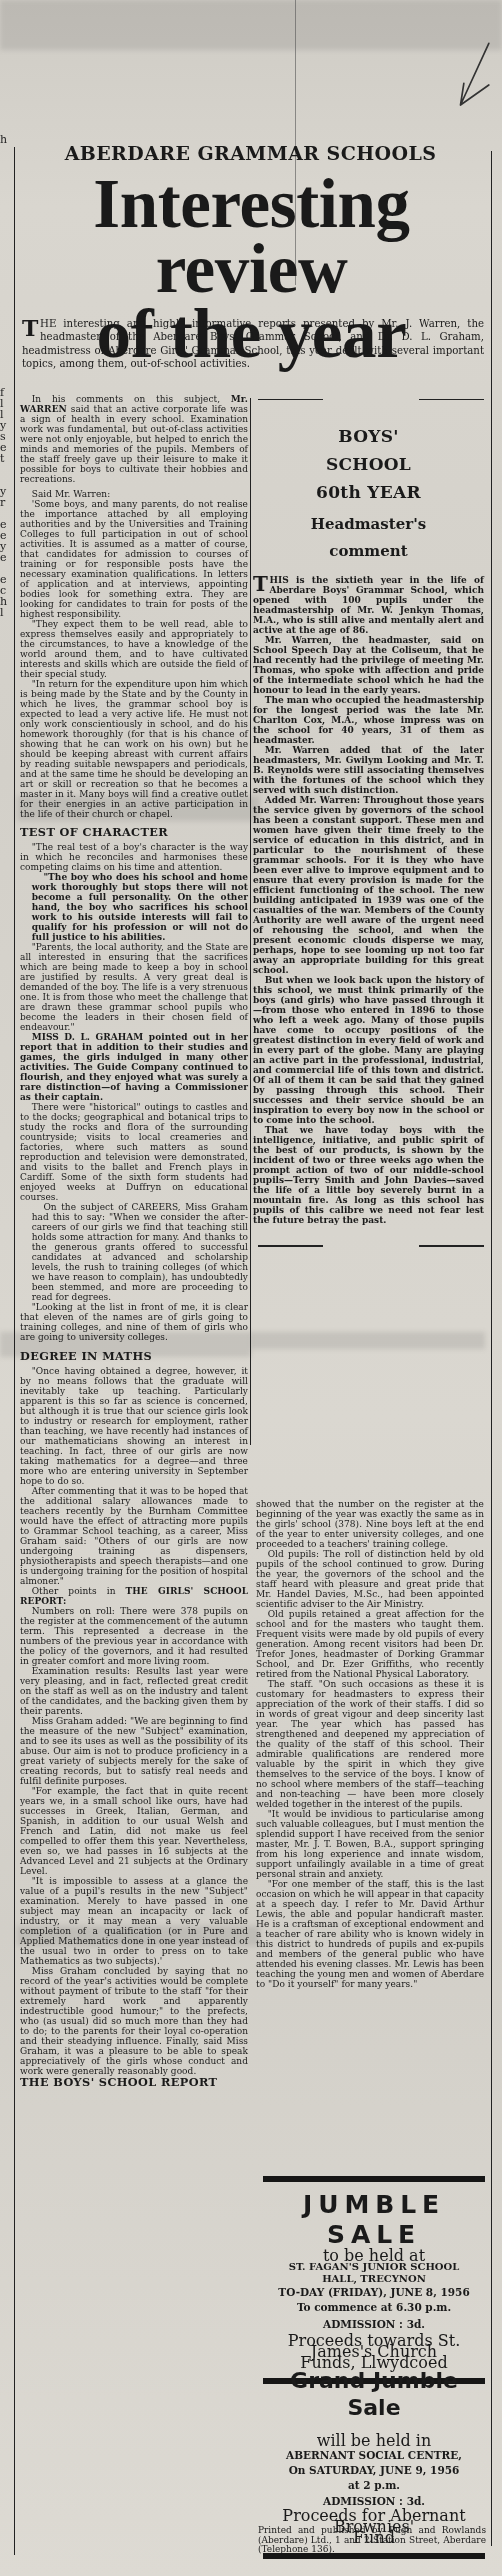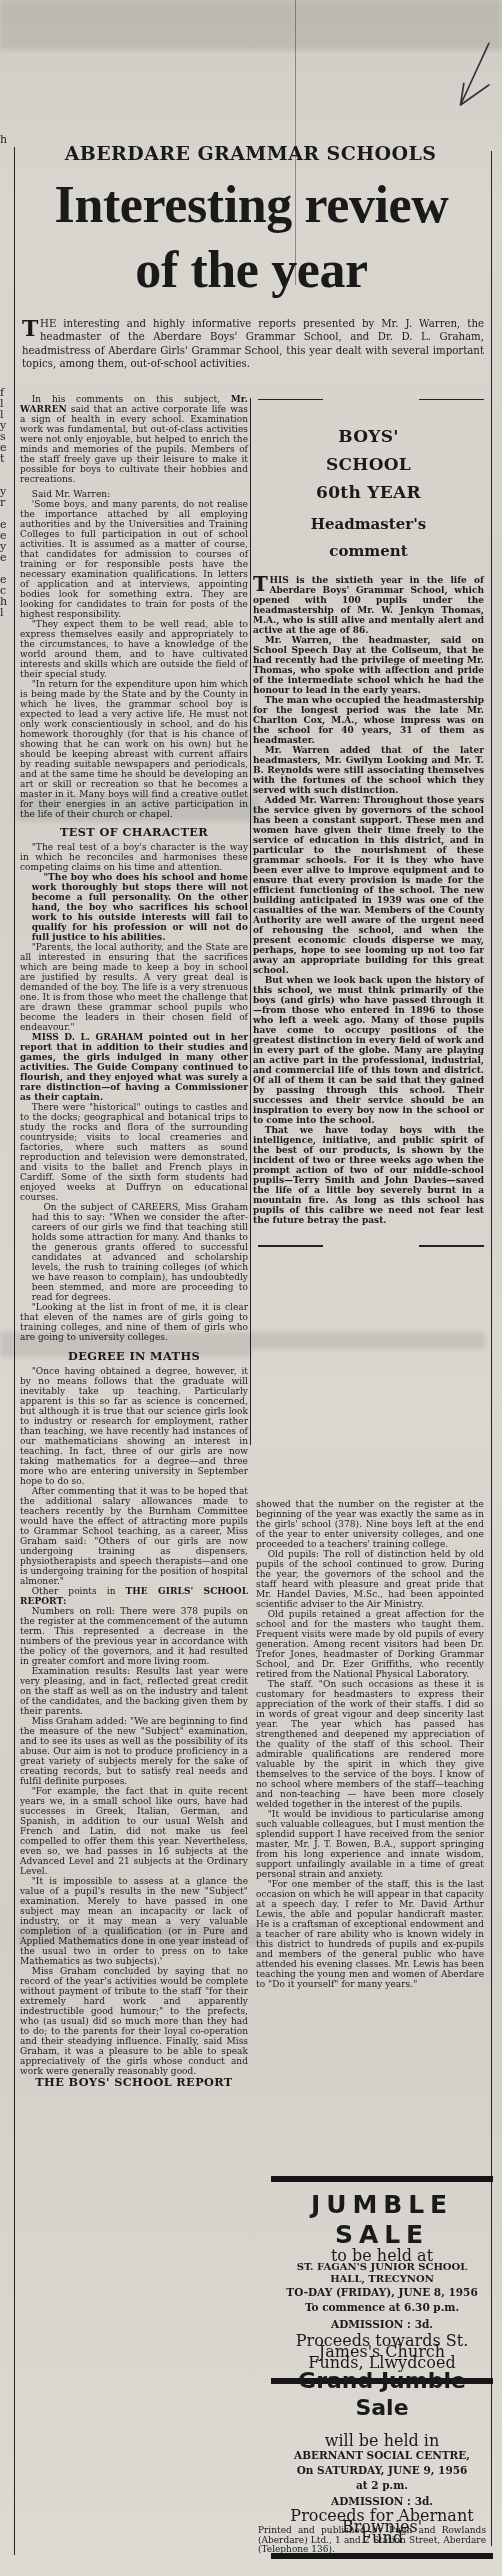--- a/index.html
+++ b/index.html
@@ -17,47 +17,47 @@
   .crease { position: absolute; left: 295px; top: 0; width: 0.8px; height: 285px; background: #555; opacity: .6; }
   .arrow { position: absolute; left: 452px; top: 40px; width: 42px; height: 75px; }
   .left-edge { position: absolute; left: 0; top: 134px; width: 13.4px; height: 2429px; font-size: 11px; line-height: 11px; color: #222; overflow: hidden; }
   .rule-v { position: absolute; width: 1.3px; background: #222; }
   .kicker {
     position: absolute; left: 33px; top: 142px; width: 435px; text-align: center;
     font-family: "DejaVu Serif", serif; font-weight: bold; font-size: 19px; letter-spacing: 0.4px;
   }
   .headline {
     position: absolute; left: 17px; top: 172px; width: 469px; text-align: center;
-    font-family: "Liberation Serif", serif; font-weight: bold; font-size: 52px; line-height: 65px; letter-spacing: -0.4px;
+    font-family: "Liberation Serif", serif; font-weight: bold; font-size: 69px; line-height: 65px; letter-spacing: -0.4px;
   }
   .intro {
     position: absolute; left: 22px; top: 317px; width: 462px;
     font-family: "DejaVu Serif", serif; font-size: 10.2px; line-height: 13.4px; text-align: justify;
   }
   .intro .dropcap { font-size: 22px; font-weight: bold; float: left; line-height: 18.4px; margin: 1.7px 1.7px 0 0; }
   .col {
     position: absolute; font-family: "DejaVu Serif", serif; font-size: 9px; line-height: 10px;
     text-align: justify; letter-spacing: 0.04px;
   }
   .col p { margin: 0; text-indent: 11.7px; }
   .col p.noind { text-indent: 0; }
-  .col .sub { font-weight: bold; text-align: center; font-size: 11.3px; margin: 8.4px 0 5px; text-indent: 0; letter-spacing: 0.4px; }
+  .col .sub { font-weight: bold; font-size: 11.3px; margin: 8.4px 0 5px; text-indent: 0; letter-spacing: 0.4px; }
   .col b { font-weight: bold; }
   .col1 { left: 20px; top: 394px; width: 228px; }
   .box { position: absolute; left: 253px; top: 394px; width: 231px; }
   .box .rules { position: relative; height: 13.4px; }
   .box .rules span { position: absolute; top: 5px; height: 1.3px; background: #222; width: 65px; }
   .box-head { text-align: center; font-family: "DejaVu Serif", serif; font-weight: bold; font-size: 17px; line-height: 28px; letter-spacing: 0.3px; }
   .box-sub { text-align: center; font-family: "DejaVu Serif", serif; font-weight: bold; font-size: 15px; line-height: 27px; margin-top: 5px; }
   .box-body { font-family: "DejaVu Serif", serif; font-weight: bold; font-size: 9px; line-height: 10px; text-align: justify; margin-top: 10px; }
   .box-body p { margin: 0; text-indent: 11.7px; }
   .box-body p.first { text-indent: 0; }
   .box-body .dc { font-size: 20px; float: left; line-height: 17px; margin: 0.8px 1.7px 0 0; }
   .col2 { left: 256px; top: 1499px; width: 228px; }
-  .ad { position: absolute; left: 268px; width: 228px; text-align: center; font-family: "DejaVu Serif", serif; }
+  .ad { position: absolute; left: 260px; width: 228px; text-align: center; font-family: "DejaVu Serif", serif; }
   .ad .bar { height: 5.9px; background: #161616; margin: 0 3.3px; }
   .ad .big { font-family: "DejaVu Sans", sans-serif; font-weight: bold; font-size: 25px; letter-spacing: 5.9px; margin: 8.4px 0 0; line-height: 30px; }
   .ad .big2 { font-family: "DejaVu Sans", sans-serif; font-weight: bold; font-size: 22px; letter-spacing: 0; line-height: 27px; margin: 0 0 14px; }
   .ad .l { font-size: 16px; line-height: 11px; }
   .ad .lb { font-size: 10px; line-height: 11.7px; font-weight: bold; }
   .ad .lb2 { font-size: 10.5px; line-height: 13.4px; font-weight: bold; margin-top: 1.7px; }
   .imprint { position: absolute; left: 258px; top: 2526px; width: 228px; font-size: 9px; line-height: 9.7px; text-align: justify; font-family: "DejaVu Serif", serif; }
   .stain { position: absolute; pointer-events: none; background: rgba(60,60,60,.13); filter: blur(2.5px); }
 </style>
 </head>

